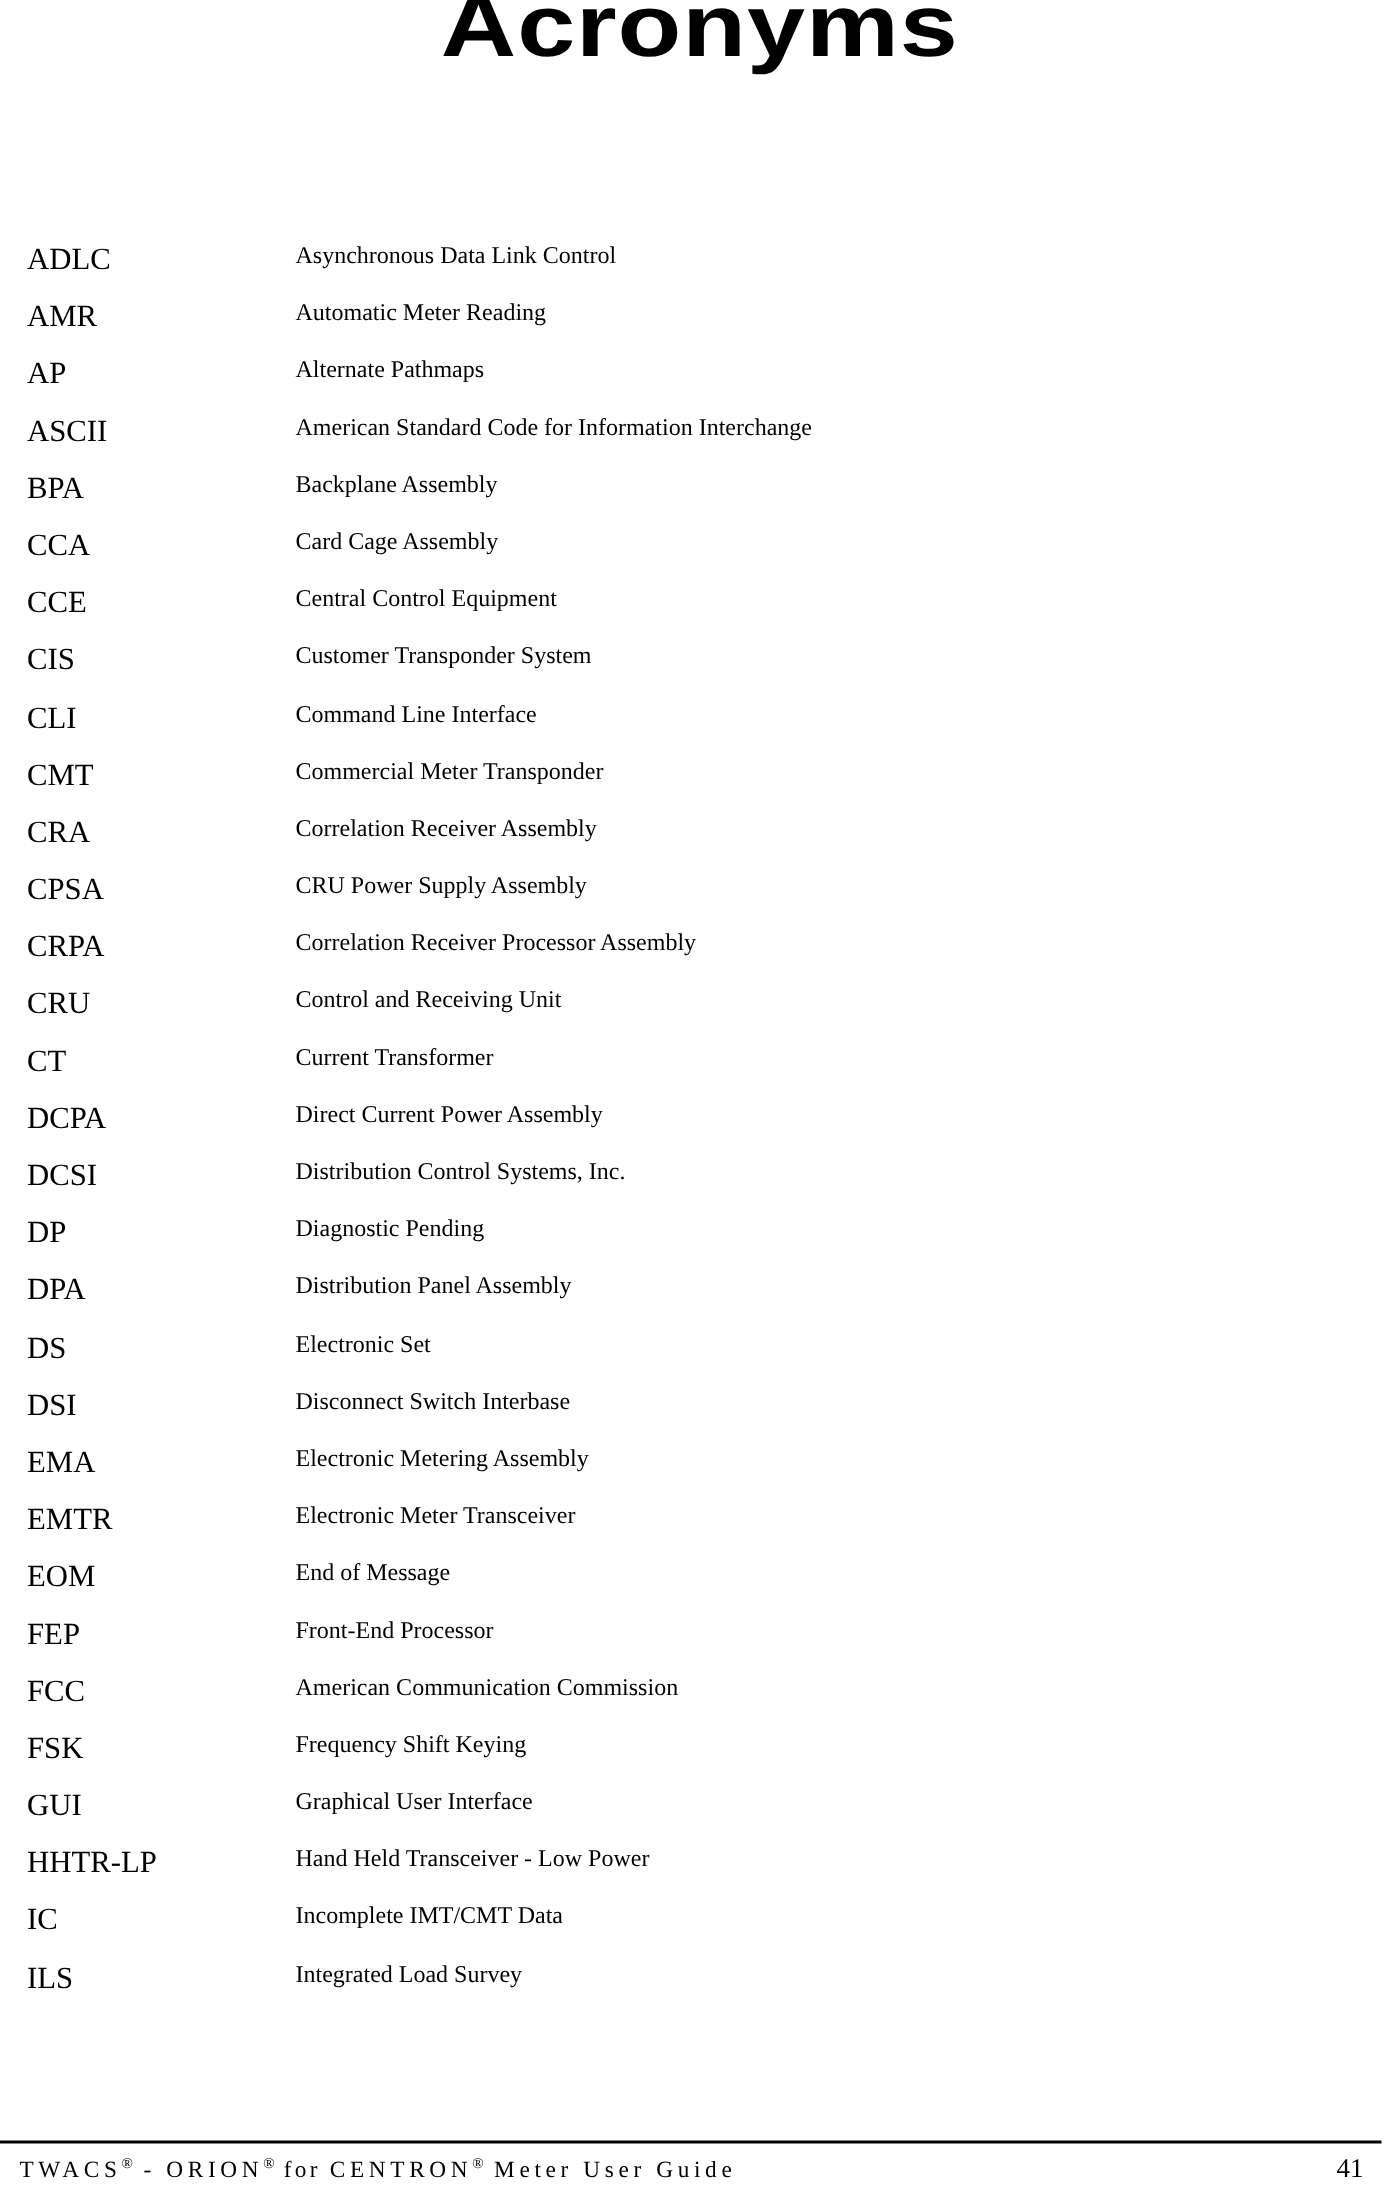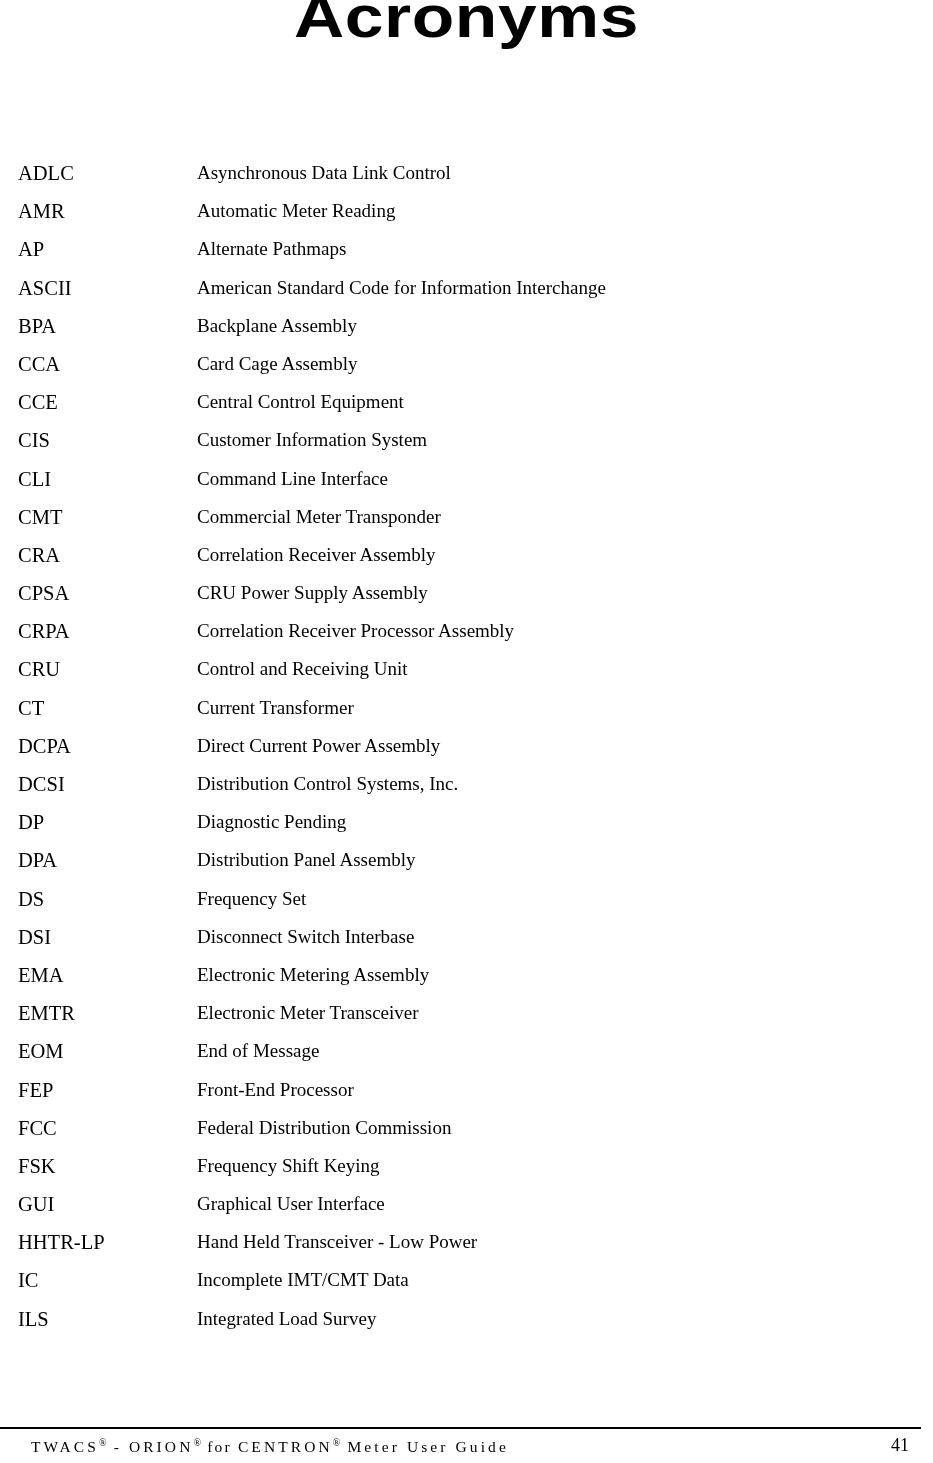--- a/index.html
+++ b/index.html
@@ -53,21 +53,21 @@
     left: 18px;
     top: 0;
     font-size: 20.5px;
     line-height: 1;
     white-space: nowrap;
   }
   .acronym-def {
     position: absolute;
     left: 197px;
     top: 0;
-    font-size: 19px;
+    font-size: 16px;
     line-height: 1;
     white-space: nowrap;
   }
 
   
   #page-footer {
     position: absolute;
     left: 0;
     top: 1420px;
     width: 933px;
@@ -76,21 +76,21 @@
   #footer-rule {
     position: absolute;
     left: 0;
     top: 7px;
     width: 921px;
     height: 2px;
     background: #000000;
   }
   #footer-text {
     position: absolute;
-    left: 31px;
+    left: 13px;
     top: 18px;
     font-size: 15.5px;
     letter-spacing: 3.1px;
     line-height: 1;
     white-space: nowrap;
   }
   #footer-text .reg {
     font-size: 10px;
     vertical-align: 6px;
     letter-spacing: 0;
@@ -136,21 +136,21 @@
     <div class="acronym-row">
       <span class="acronym-term">CCA</span>
       <span class="acronym-def">Card Cage Assembly</span>
     </div>
     <div class="acronym-row">
       <span class="acronym-term">CCE</span>
       <span class="acronym-def">Central Control Equipment</span>
     </div>
     <div class="acronym-row">
       <span class="acronym-term">CIS</span>
-      <span class="acronym-def">Customer Information System</span>
+      <span class="acronym-def">Customer Transponder System</span>
     </div>
     <div class="acronym-row">
       <span class="acronym-term">CLI</span>
       <span class="acronym-def">Command Line Interface</span>
     </div>
     <div class="acronym-row">
       <span class="acronym-term">CMT</span>
       <span class="acronym-def">Commercial Meter Transponder</span>
     </div>
     <div class="acronym-row">
@@ -184,21 +184,21 @@
     <div class="acronym-row">
       <span class="acronym-term">DP</span>
       <span class="acronym-def">Diagnostic Pending</span>
     </div>
     <div class="acronym-row">
       <span class="acronym-term">DPA</span>
       <span class="acronym-def">Distribution Panel Assembly</span>
     </div>
     <div class="acronym-row">
       <span class="acronym-term">DS</span>
-      <span class="acronym-def">Frequency Set</span>
+      <span class="acronym-def">Electronic Set</span>
     </div>
     <div class="acronym-row">
       <span class="acronym-term">DSI</span>
       <span class="acronym-def">Disconnect Switch Interbase</span>
     </div>
     <div class="acronym-row">
       <span class="acronym-term">EMA</span>
       <span class="acronym-def">Electronic Metering Assembly</span>
     </div>
     <div class="acronym-row">
@@ -208,21 +208,21 @@
     <div class="acronym-row">
       <span class="acronym-term">EOM</span>
       <span class="acronym-def">End of Message</span>
     </div>
     <div class="acronym-row">
       <span class="acronym-term">FEP</span>
       <span class="acronym-def">Front-End Processor</span>
     </div>
     <div class="acronym-row">
       <span class="acronym-term">FCC</span>
-      <span class="acronym-def">Federal Distribution Commission</span>
+      <span class="acronym-def">American Communication Commission</span>
     </div>
     <div class="acronym-row">
       <span class="acronym-term">FSK</span>
       <span class="acronym-def">Frequency Shift Keying</span>
     </div>
     <div class="acronym-row">
       <span class="acronym-term">GUI</span>
       <span class="acronym-def">Graphical User Interface</span>
     </div>
     <div class="acronym-row">

